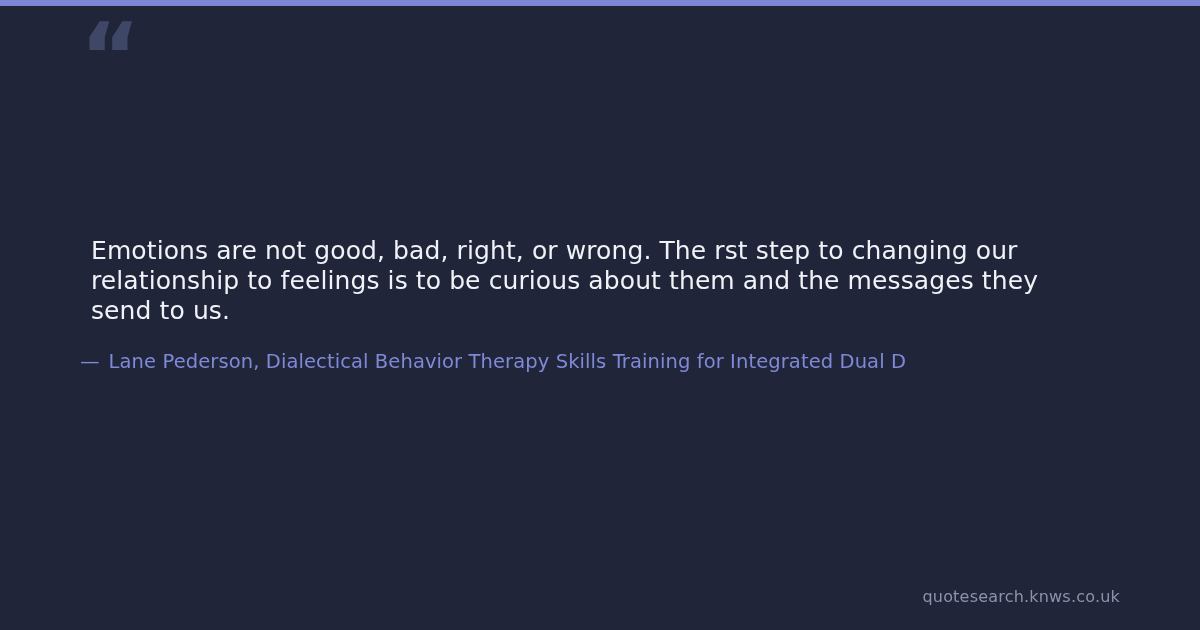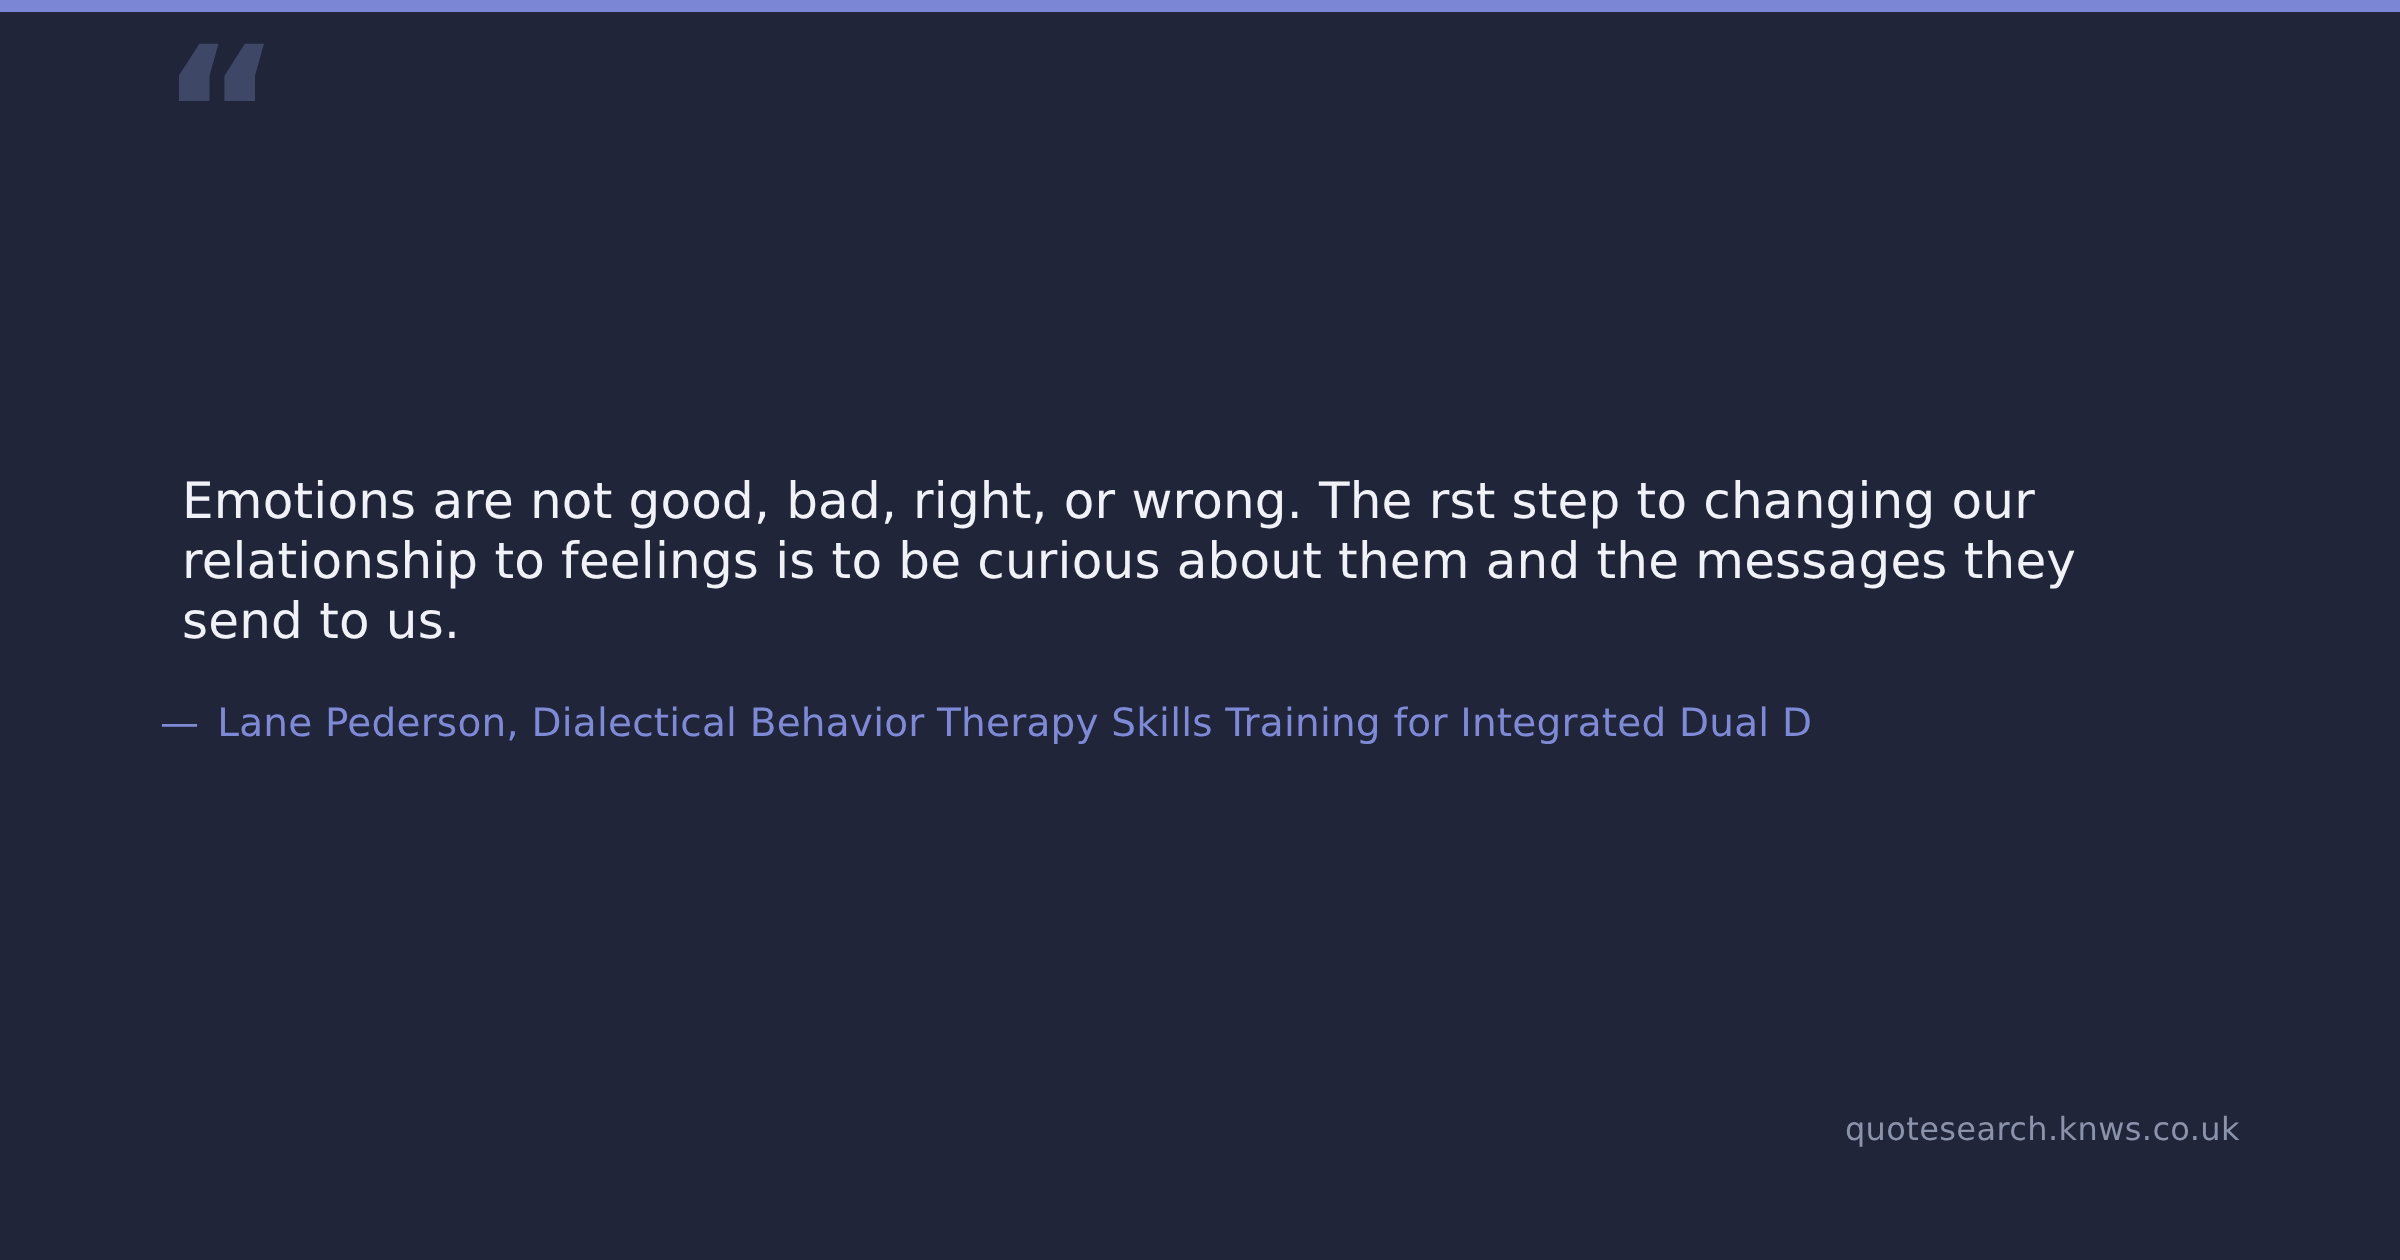--- a/index.html
+++ b/index.html
@@ -79,21 +79,21 @@
   }
 
   .attribution .dash {
     margin-right: 9px;
   }
 
   
   .footer {
     position: absolute;
     right: 80px;
-    top: 554px;
+    top: 586px;
     font-size: 16px;
     line-height: 22px;
     font-weight: 400;
     color: #8b93ab;
     letter-spacing: 0.2px;
     text-align: right;
   }
 </style>
 </head>
 <body>

